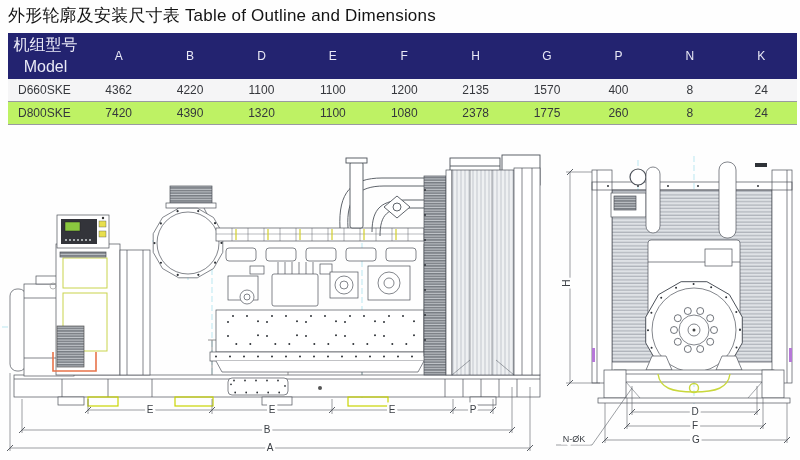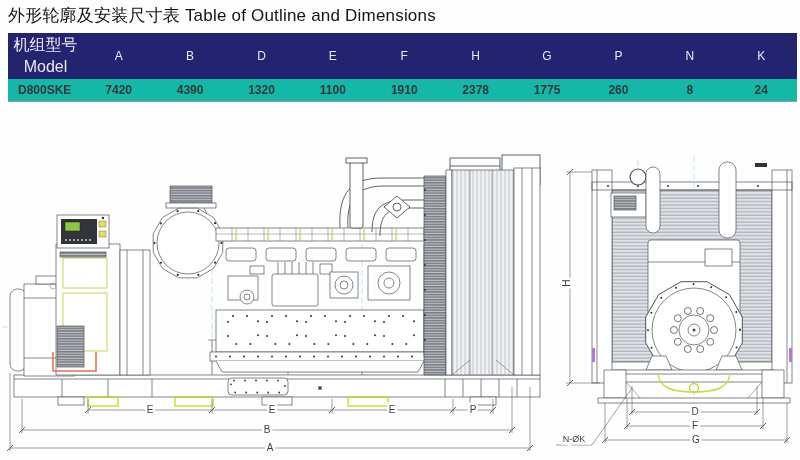--- a/index.html
+++ b/index.html
@@ -19,21 +19,21 @@
   table.dims thead th{
     background:#232370;color:#e9e9f6;font-weight:400;font-size:12px;
     height:46px;text-align:center;vertical-align:middle;padding:0;
   }
   table.dims thead th.model-h{font-size:16px;line-height:1.4;}
   table.dims tbody td{
     font-size:12px;color:#35373c;text-align:center;height:22px;padding:0;
     border-bottom:1px solid #9a9aa0;
   }
   table.dims tbody tr.r0{background:#f5f5f6;}
-  table.dims tbody tr.r1{background:#14b8a6;font-weight:bold;}
+  table.dims tbody tr.r1{background:#bef264;}
   table.dims tbody td.model{text-align:left;padding-left:10px;}
   .svgwrap{position:absolute;}
   #sv1{left:0;top:148px;}
   #sv2{left:552px;top:148px;}
   svg text.dim{
     font-family:"Liberation Sans","DejaVu Sans",sans-serif;
     font-size:10px;fill:#3c4046;paint-order:stroke;stroke:#fefefe;stroke-width:5px;
     text-anchor:middle;
   }
   svg text.dimS{font-size:9px;}
@@ -69,27 +69,40 @@
       <th>E</th>
       <th>F</th>
       <th>H</th>
       <th>G</th>
       <th>P</th>
       <th>N</th>
       <th>K</th>
     </tr>
   </thead>
   <tbody>
+    <tr class="r0">
+      <td class="model">D660SKE</td>
+      <td>4362</td>
+      <td>4220</td>
+      <td>1100</td>
+      <td>1100</td>
+      <td>1200</td>
+      <td>2135</td>
+      <td>1570</td>
+      <td>400</td>
+      <td>8</td>
+      <td>24</td>
+    </tr>
     <tr class="r1">
       <td class="model">D800SKE</td>
       <td>7420</td>
       <td>4390</td>
       <td>1320</td>
       <td>1100</td>
-      <td>1910</td>
+      <td>1080</td>
       <td>2378</td>
       <td>1775</td>
       <td>260</td>
       <td>8</td>
       <td>24</td>
     </tr>
   </tbody>
 </table>
 
 <svg id="sv1" class="svgwrap" width="548" height="312" viewBox="0 148 548 312" xmlns="http://www.w3.org/2000/svg">

